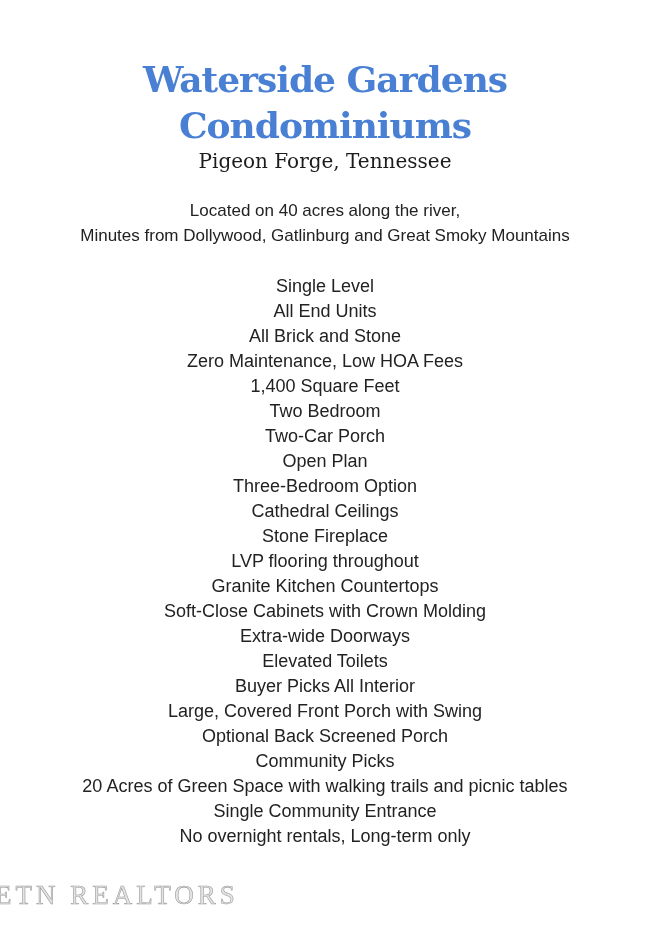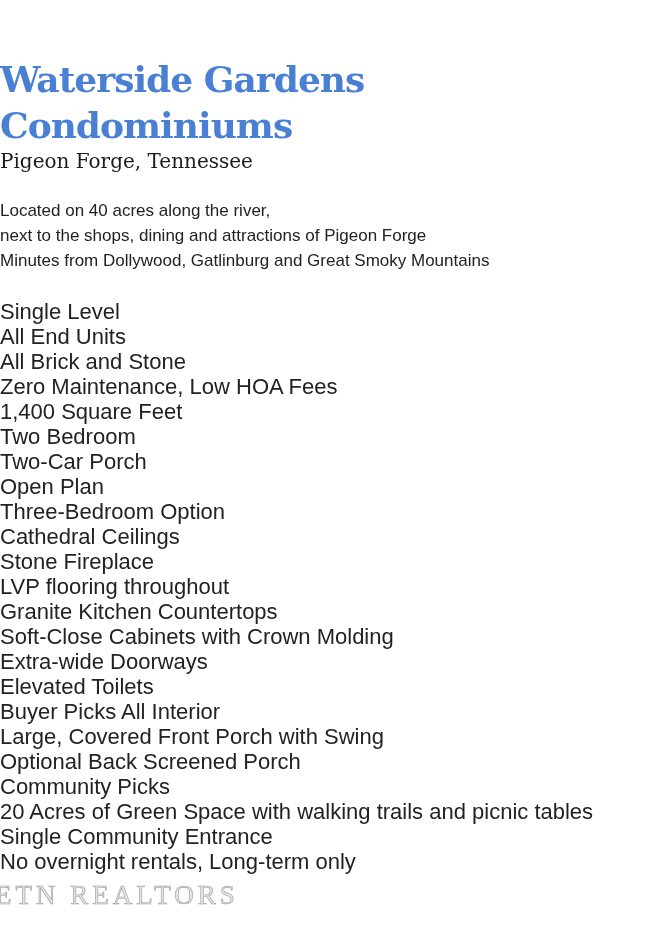--- a/index.html
+++ b/index.html
@@ -8,21 +8,21 @@
     height: 937px;
     background: var(--background, #ffffff);
     overflow: hidden;
     font-family: "Liberation Sans", sans-serif;
   }
   .page {
     position: relative;
     width: 650px;
     height: 937px;
     background: var(--background, #ffffff);
-    text-align: left;
+    text-align: center;
   }
   .title-block {
     padding-top: 56px;
   }
   .title-line {
     font-family: "DejaVu Serif", serif;
     font-weight: bold;
     font-size: 36px;
     line-height: 46px;
     letter-spacing: -1px;
@@ -36,21 +36,21 @@
     color: var(--subtitle_black, #1c1c1c);
   }
   .intro {
     margin-top: 24px;
     font-size: 17px;
     line-height: 25px;
     color: var(--body_text, #222222);
   }
   .features {
     margin-top: 26px;
-    font-size: 22px;
+    font-size: 18px;
     line-height: 25px;
     color: var(--body_text, #222222);
   }
   .watermark {
     position: absolute;
     left: -5px;
     bottom: 26px;
     font-family: "Liberation Serif", serif;
     font-size: 27px;
     letter-spacing: 4px;
@@ -65,21 +65,20 @@
 <div class="page">
 
   <div class="title-block">
     <div class="title-line">Waterside Gardens</div>
     <div class="title-line">Condominiums</div>
     <div class="subtitle">Pigeon Forge, Tennessee</div>
   </div>
 
   <div class="intro">
       <div class="intro-line">Located on 40 acres along the river,</div>
-      <div class="intro-line">next to the shops, dining and attractions of Pigeon Forge</div>
       <div class="intro-line">Minutes from Dollywood, Gatlinburg and Great Smoky Mountains</div>
     </div>
 
   <div class="features">
       <div class="feature-item">Single Level</div>
       <div class="feature-item">All End Units</div>
       <div class="feature-item">All Brick and Stone</div>
       <div class="feature-item">Zero Maintenance, Low HOA Fees</div>
       <div class="feature-item">1,400 Square Feet</div>
       <div class="feature-item">Two Bedroom</div>

